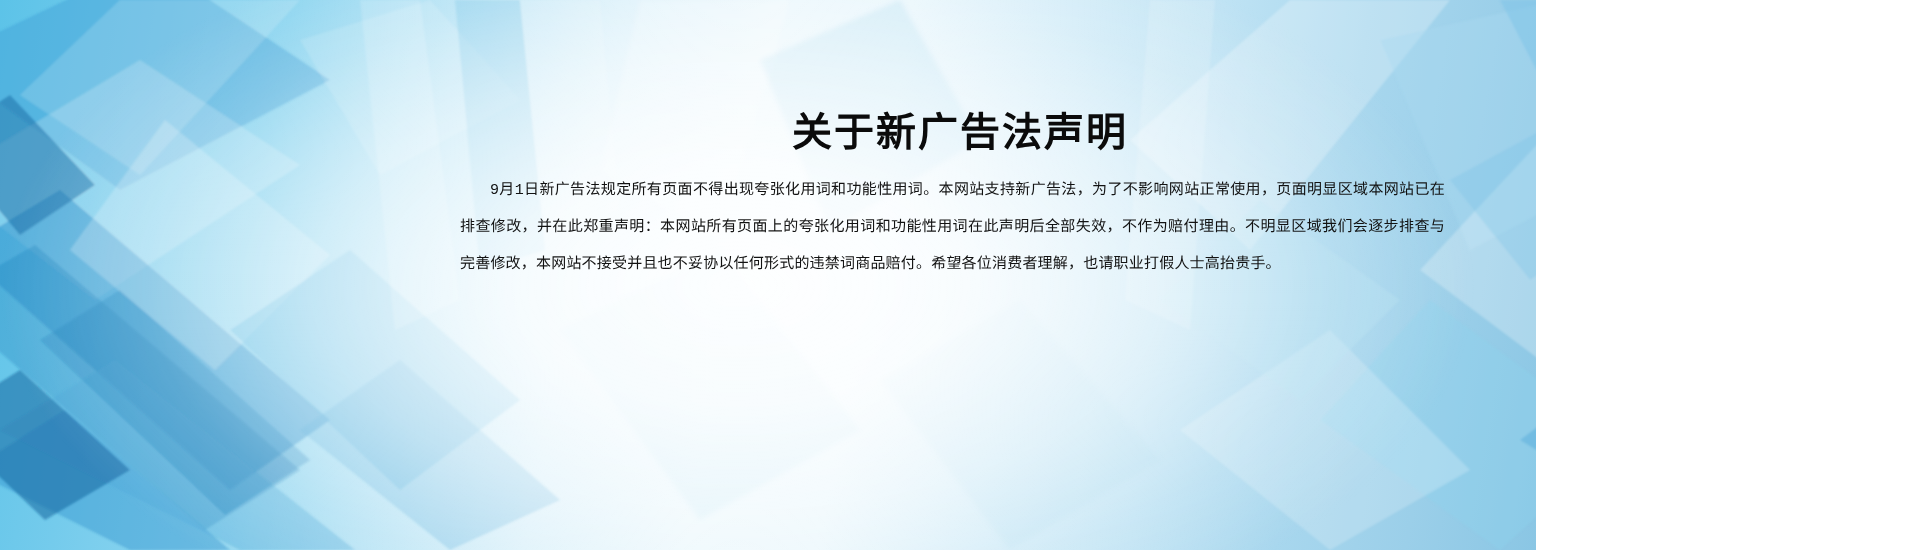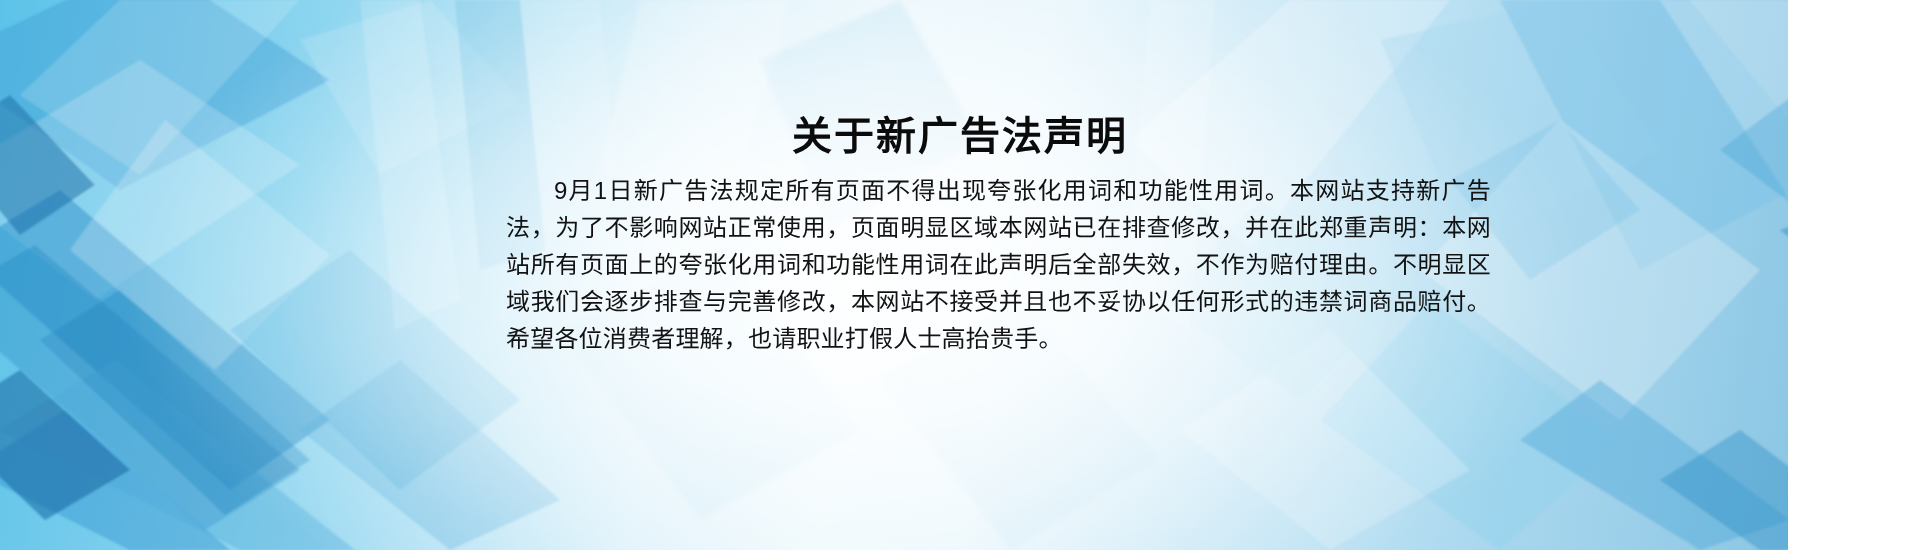--- a/index.html
+++ b/index.html
@@ -3,24 +3,24 @@
 <meta charset="utf-8">
 <title>关于新广告法声明</title>
 <style>
   html, body {
     margin: 0;
     padding: 0;
     background: #ffffff;
   }
   #banner {
     position: relative;
-    width: 1788px;
+    width: 1536px;
     height: 550px;
     overflow: hidden;
-    font-family: Liberation Sans, sans-serif;
+    font-family: Liberation Mono, monospace;
     background: #8ed2ee;
   }
 
   
   .bg-layer {
     position: absolute;
     inset: 0;
     pointer-events: none;
   }
 
@@ -76,24 +76,23 @@
     line-height: 1.2;
     white-space: nowrap;
   }
 
   #body {
     position: absolute;
     left: 460px;
     top: 172px;
     width: 985px;
     color: #121212;
-    font-size: 24px;
+    font-size: 15px;
     line-height: 37px;
     letter-spacing: 0.2px;
-    margin-left: 46px;
   }
 
   #body p {
     margin: 0;
     text-align: justify;
     text-justify: inter-ideograph;
   }
   #body p.para-indent {
     text-indent: 2em;
   }

